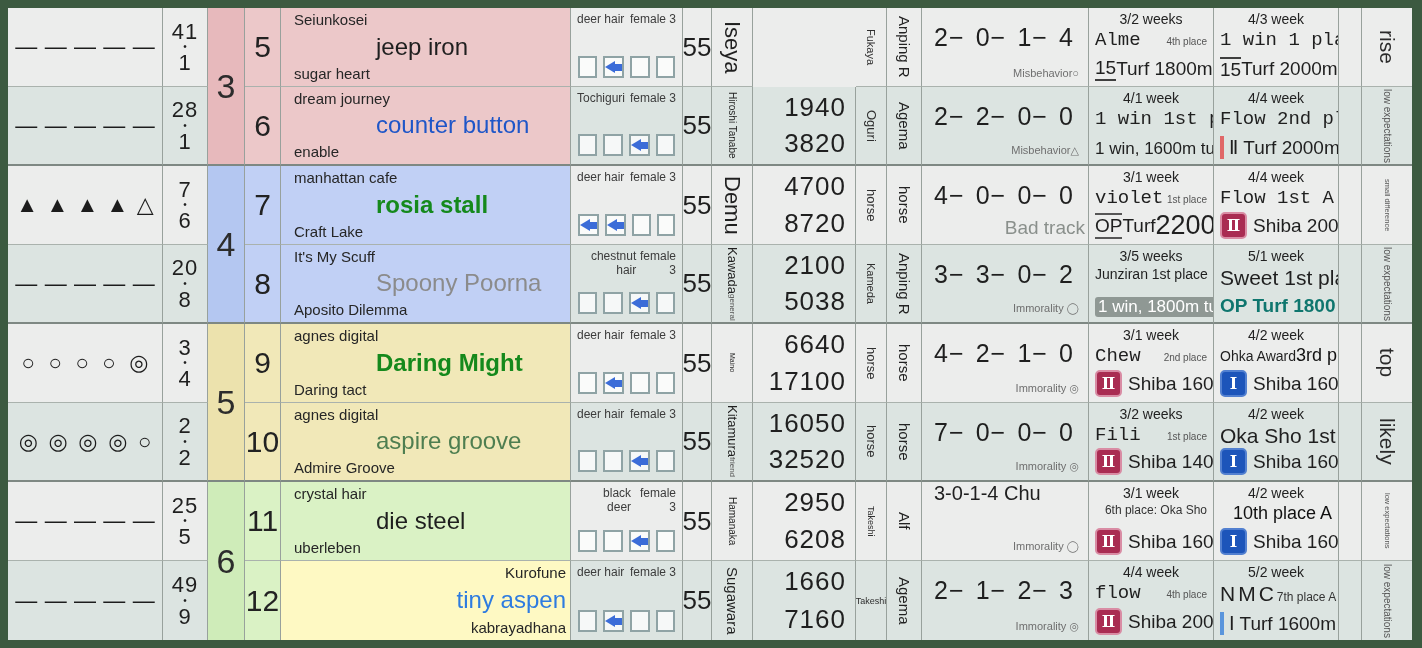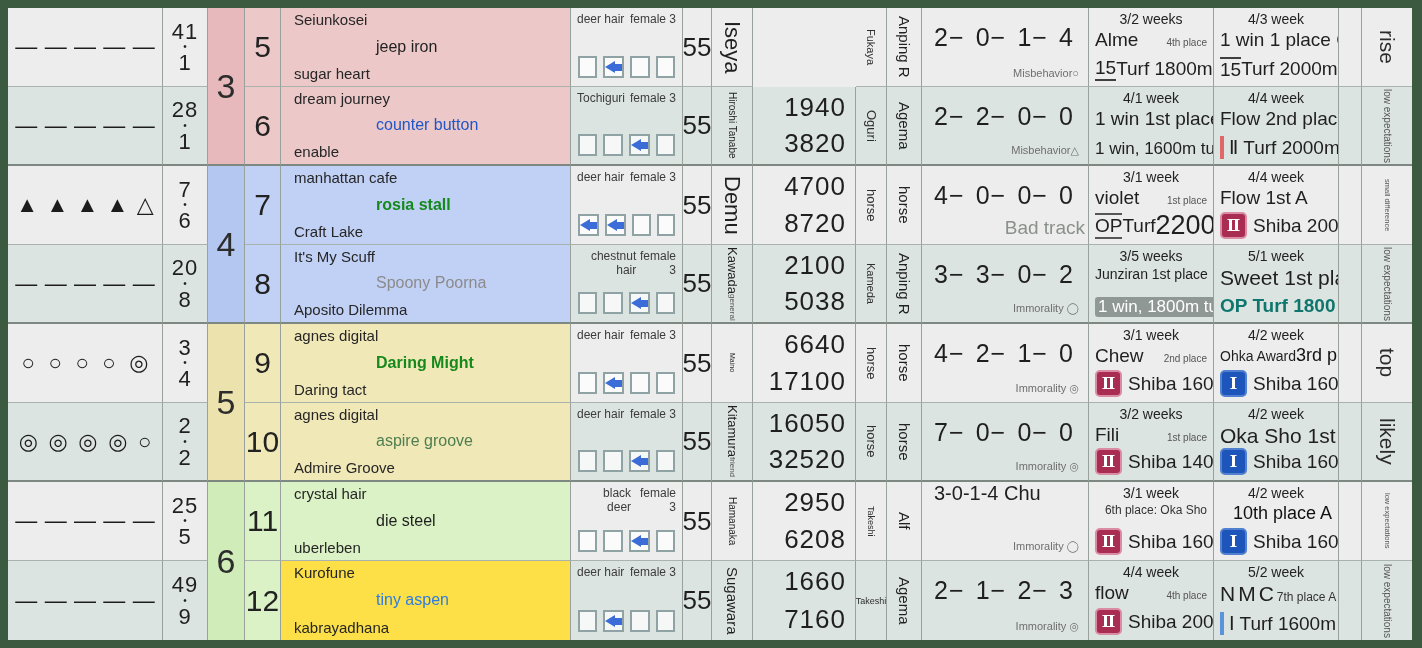--- a/index.html
+++ b/index.html
@@ -19,21 +19,21 @@
   .oddsbox{display:flex;flex-direction:column;align-items:center;justify-content:center;height:100%;line-height:1.05;}
   .otop,.obot{font-size:22px;letter-spacing:1px;}
   .odot{font-size:10px;line-height:.8;}
   
   .fcell{display:flex;align-items:center;justify-content:center;}
   .fnum{font-size:34px;color:#2c2c2c;}
   .hnum{font-size:30px;color:#222;}
   
   .namecell{display:flex;flex-direction:column;justify-content:space-between;padding:3px 4px 4px 0;}
   .sire{font-size:15px;color:#262626;padding-left:13px;white-space:nowrap;}
-  .hname{font-size:16px;padding-left:95px;white-space:nowrap;}
+  .hname{font-size:24px;padding-left:95px;white-space:nowrap;}
   .hname.bold{font-weight:bold;}
   .dam{font-size:15px;color:#262626;padding-left:13px;white-space:nowrap;}
   
   .coatcell{padding:4px 6px;display:flex;flex-direction:column;justify-content:space-between;text-align:right;}
   .coattop{display:flex;justify-content:space-between;font-size:12px;color:#3c3c3c;}
   .boxesrow{display:flex;gap:6px;padding:0 1px 4px 1px;}
   .cbox{width:22px;height:22px;border:2px solid #8fa3a5;background:rgba(255,255,255,.75);display:flex;align-items:center;justify-content:center;box-sizing:border-box;}
   .larrow{display:flex;align-items:center;}
   .larrow .ah{width:0;height:0;border-top:6px solid transparent;border-bottom:6px solid transparent;border-right:10px solid #3b6cd8;}
   .larrow .at{width:7px;height:7px;background:#3b6cd8;}
@@ -52,21 +52,21 @@
   
   .reccell{padding:0;}
   .rparts{display:flex;justify-content:space-between;padding:15px 14px 0 12px;font-size:25px;letter-spacing:1px;}
   .rplain{font-size:20px;padding:18px 0 0 12px;}
   .rsub{position:absolute;right:9px;bottom:7px;font-size:11px;color:#6f6f6f;white-space:nowrap;}
   .rsub.lg{font-size:19px;color:#8a908c;bottom:5px;right:3px;text-align:center;}
   
   .racecell{display:flex;flex-direction:column;padding:2px 6px 5px 6px;}
   .rhead{font-size:14px;color:#222;text-align:center;margin-top:1px;white-space:nowrap;}
   .rmid{display:flex;justify-content:space-between;align-items:baseline;margin-top:2px;min-height:23px;}
-  .mn{font-size:19px;white-space:nowrap;} .ms{font-size:14px;white-space:nowrap;} .ml{font-size:21px;white-space:nowrap;} .mw{font-size:21px;letter-spacing:3px;white-space:nowrap;}
+  .mn{font-size:19px;white-space:nowrap;font-family:Liberation Mono, monospace;} .ms{font-size:14px;white-space:nowrap;} .ml{font-size:21px;white-space:nowrap;} .mw{font-size:21px;letter-spacing:3px;white-space:nowrap;}
   .rt{font-size:10px;color:#555;white-space:nowrap;} .rs{font-size:12px;color:#333;white-space:nowrap;} .rn{font-size:18px;color:#111;white-space:nowrap;}
   .rbot{margin-top:auto;display:flex;align-items:center;font-size:19px;white-space:nowrap;}
   .badge{width:23px;height:23px;border-radius:5px;color:#fff;font-family:"DejaVu Serif",serif;font-size:16px;font-weight:bold;display:flex;align-items:center;justify-content:center;margin-right:6px;flex:0 0 auto;}
   .badge.crimson{background:#a92c52;border:2px solid #d večer;}
   .badge.crimson{background:#a92c52;border:2px solid #d98ca4;}
   .badge.blue{background:#1d55ba;border:2px solid #5280d0;}
   .gbar{width:4px;height:23px;margin-right:5px;flex:0 0 auto;}
   .gbar.red{background:#e06868;}
   .gbar.blue{background:#5a95dc;}
   .seg-ul{border-bottom:2px solid #3f3f3f;}
@@ -737,21 +737,21 @@
       <div class="cell c2 stripe-dark lastrow" style="grid-row: 8;">
         <div class="oddsbox">
           <span class="otop">49</span>
           <span class="odot">•</span>
           <span class="obot">9</span>
         </div>
       </div>
       <div class="cell c4 fcell lastrow" style="grid-row: 8; background: rgb(218, 242, 197);">
         <span class="hnum">12</span>
       </div>
-      <div class="cell c5 namecell lastrow" style="grid-row: 8; background: #fde047;">
+      <div class="cell c5 namecell lastrow" style="grid-row: 8; background: #fef9c3; align-items: flex-end;">
         <span class="sire">Kurofune</span>
         <span class="hname" style="color: rgb(46, 124, 224);">tiny aspen</span>
         <span class="dam">kabrayadhana</span>
       </div>
       <div class="cell c6 coatcell stripe-dark lastrow" style="grid-row: 8;">
         <div class="coattop">
           <span class="coat">deer hair</span>
           <span class="sexage">female 3</span>
         </div>
         <div class="boxesrow">

